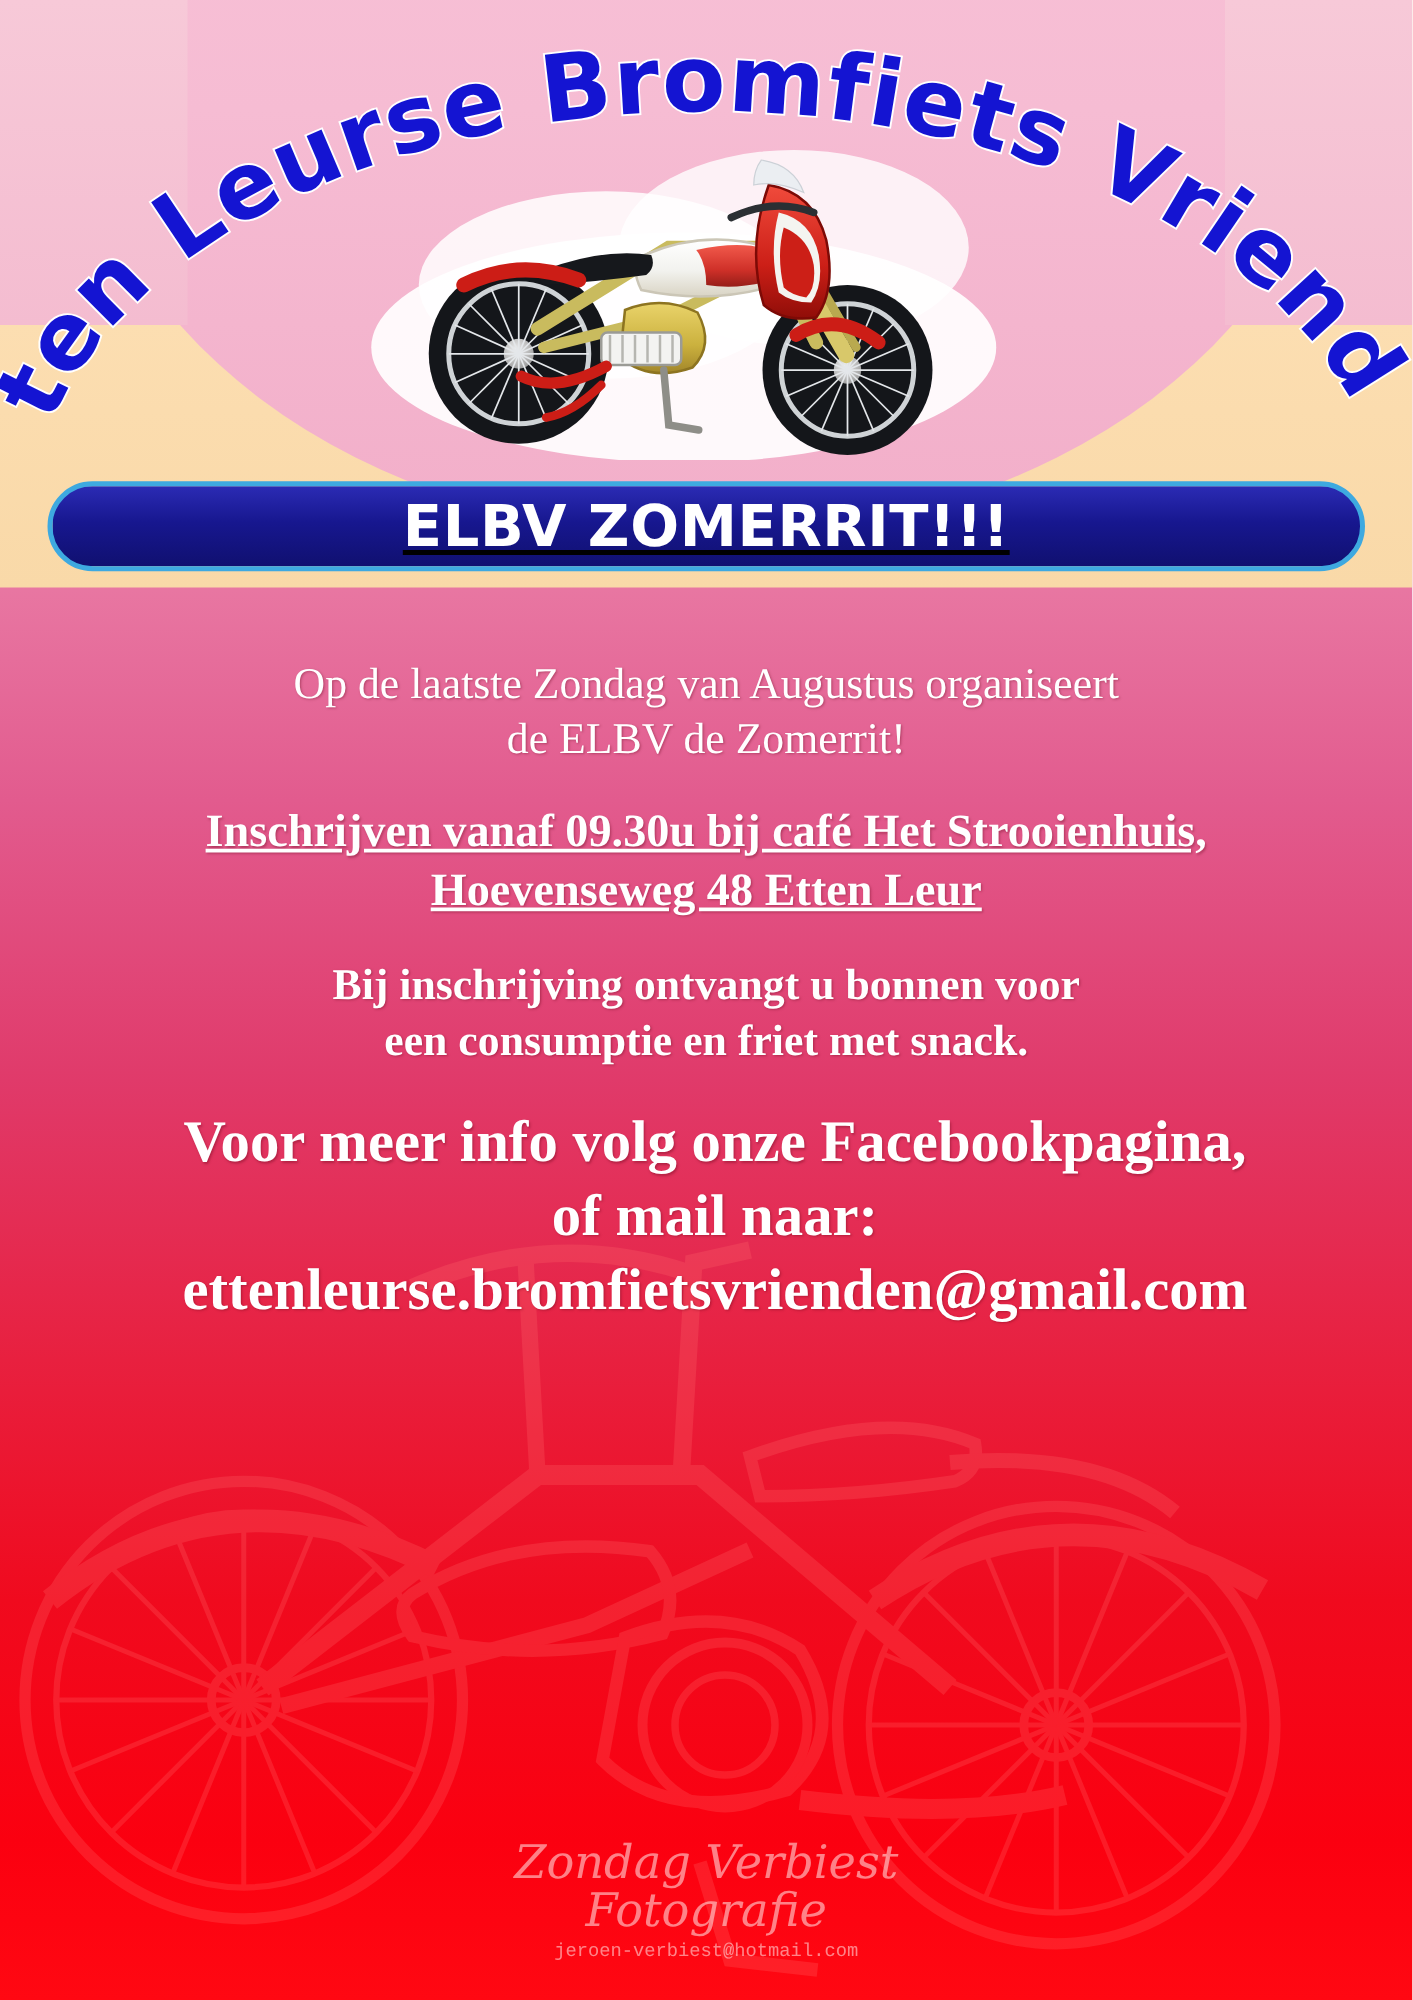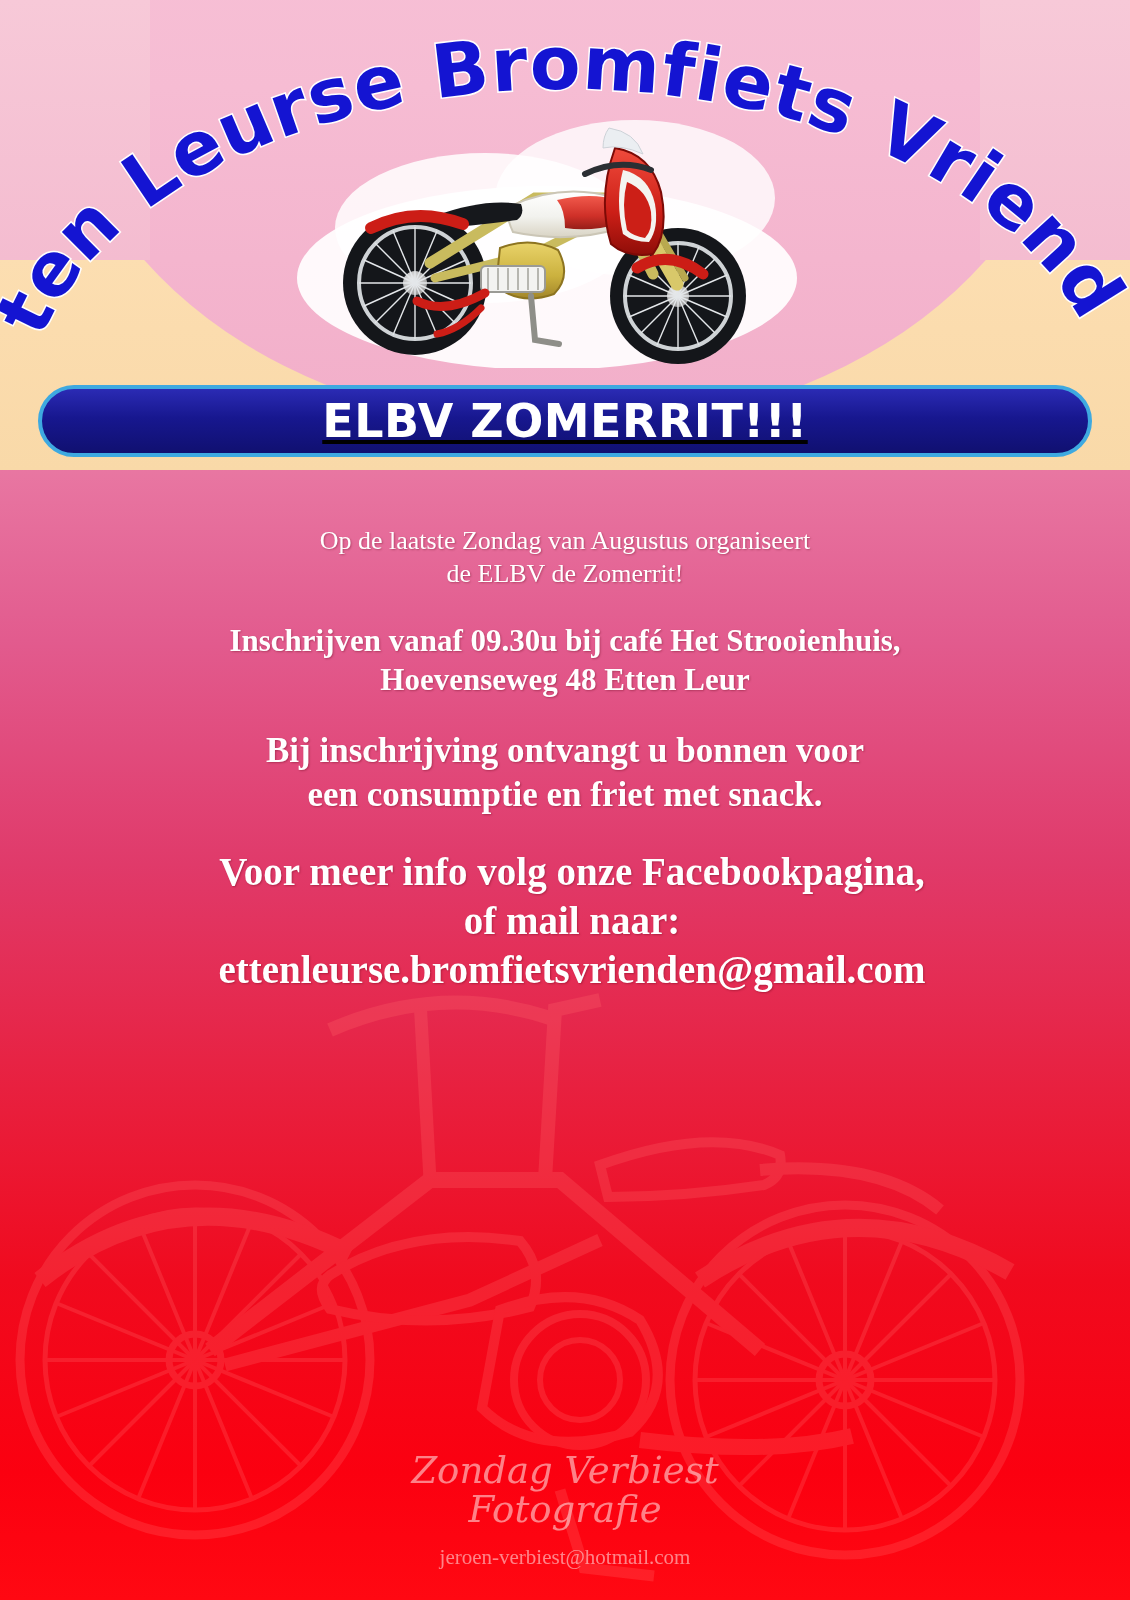--- a/index.html
+++ b/index.html
@@ -135,41 +135,41 @@
     font-size: 35px;
     line-height: 1.26;
     text-shadow: 1px 1px 2px rgba(90, 0, 20, 0.35);
   }
   .para {
     margin: 0 0 30px 0;
   }
   .para .line {
     display: block;
   }
-  .para.p1 { font-size: 26px; }
+  .para.p1 { font-size: 35px; }
   .para.p2 { font-size: 35px; font-weight: bold; }
-  .para.p3 { font-size: 31px; font-weight: bold; }
+  .para.p3 { font-size: 37px; font-weight: bold; text-decoration: underline; }
   .para.p4 { font-size: 35px; font-weight: bold; }
-  .para.p5 { font-size: 39px; font-weight: bold; margin-left: 14px; }
+  .para.p5 { font-size: 47px; font-weight: bold; margin-left: 14px; }
 
   
   .credit {
     position: absolute;
     left: 0;
     bottom: 30px;
     width: 1130px;
     text-align: center;
     color: rgba(255, 235, 235, 0.55);
     font-family: "DejaVu Serif", serif;
     font-style: italic;
     pointer-events: none;
   }
   .credit .c1 { display: block; font-size: 37px; line-height: 1.05; }
   .credit .c2 { display: block; font-size: 37px; line-height: 1.05; }
-  .credit .c3 { display: block; font-size: 21px; margin-top: 15px; font-style: normal; font-family: Liberation Serif, serif; }
+  .credit .c3 { display: block; font-size: 15px; margin-top: 4px; font-style: normal; font-family: Liberation Mono, monospace; }
 </style>
 </head>
 <body>
 
 <div id="poster">
 
   <div class="header-band">
     <div class="header-inner-oval"></div>
     <div class="header-corner-left"></div>
     <div class="header-corner-right"></div>

